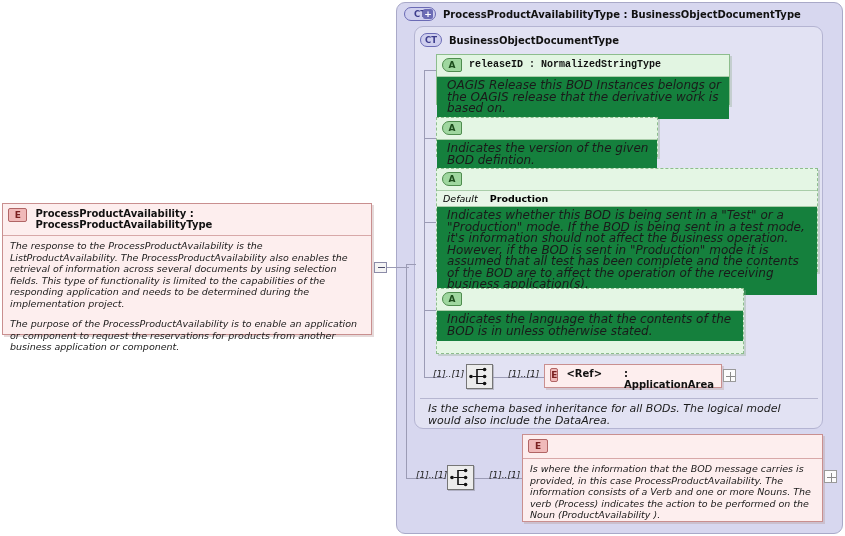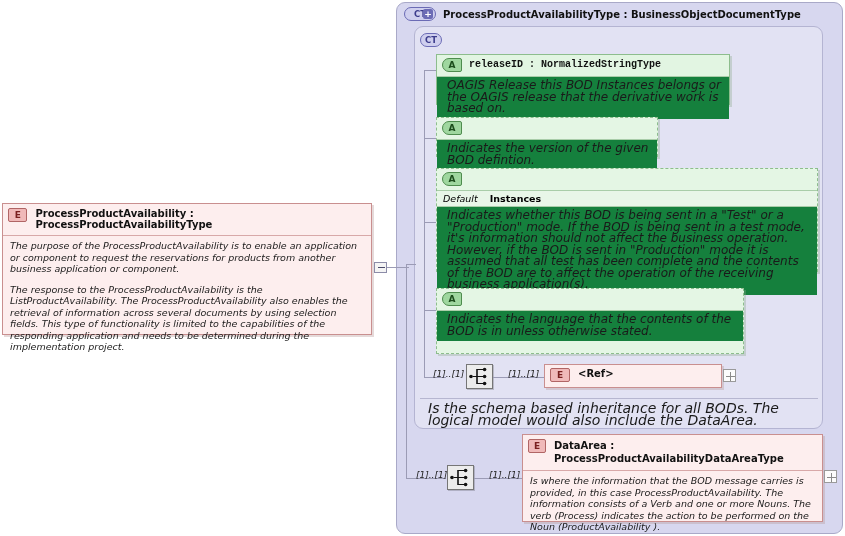--- a/index.html
+++ b/index.html
@@ -122,21 +122,21 @@
   .seq-icon{
     width:27px;height:25px;background:#ececec;border:1px solid #767676;
     box-shadow:1px 1px 0 rgba(0,0,0,.18);
   }
   .card-lbl{
     font-size:9px;font-style:italic;color:#222;white-space:nowrap;
   }
 
   .inh-note{
     left:420px;top:398px;width:398px;
-    font-style:italic;font-size:14px;line-height:11.5px;
+    font-style:italic;font-size:11px;line-height:11.5px;
     padding:4px 8px 0 8px;border-top:1px solid #b6b6d0;
     color:#1a1a1a;box-sizing:border-box;
   }
 </style>
 </head>
 <body>
 
 <div class="abs outer-container"></div>
 
 <div class="abs outer-title hdr-row">
@@ -146,20 +146,21 @@
   </span>
   <span class="hdr-title">ProcessProductAvailabilityType : BusinessObjectDocumentType</span>
 </div>
 
 <div class="abs inner-container"></div>
 
 <div class="abs inner-title hdr-row">
   <span class="badge badge-ct plain">
     <span>CT</span>
   </span>
+  <span class="hdr-title">BusinessObjectDocumentType</span>
 </div>
 
 <div class="abs line vline" style="left:424px;top:70px;height:307px;"></div>
 <div class="abs line hline" style="left:424px;top:70px;width:12px;"></div>
 <div class="abs line hline" style="left:424px;top:138px;width:12px;"></div>
 <div class="abs line hline" style="left:424px;top:222px;width:12px;"></div>
 <div class="abs line hline" style="left:424px;top:310px;width:12px;"></div>
 <div class="abs line hline" style="left:424px;top:377px;width:22px;"></div>
 
 <div class="abs attr-box" style="left:436px;top:54px;width:294px;height:51px;">
@@ -176,21 +177,21 @@
   </div>
   <div class="attr-doc">Indicates the version of the given BOD defintion.</div>
 </div>
 
 <div class="abs attr-box dashed" style="left:436px;top:168px;width:382px;height:104px;">
   <div class="attr-head">
     <span class="badge badge-a">A</span>
   </div>
   <div class="attr-default">
     <span class="lbl">Default</span>
-    <span class="val">Instances</span>
+    <span class="val">Production</span>
   </div>
   <div class="attr-doc">Indicates whether this BOD is being sent in a "Test" or a "Production" mode. If the BOD is being sent in a test mode, it's information should not affect the business operation. However, if the BOD is sent in "Production" mode it is assumed that all test has been complete and the contents of the BOD are to affect the operation of the receiving business application(s).</div>
 </div>
 
 <div class="abs attr-box dashed" style="left:436px;top:288px;width:308px;height:66px;">
   <div class="attr-head">
     <span class="badge badge-a">A</span>
   </div>
   <div class="attr-doc">Indicates the language that the contents of the BOD is in unless otherwise stated.</div>
 </div>
@@ -209,20 +210,21 @@
     <circle cx="17.6" cy="18.5" r="1.8" fill="#111"></circle>
   </svg>
 </div>
 <div class="abs line hline" style="left:493px;top:377px;width:51px;"></div>
 <div class="abs card-lbl" style="left:508px;top:369px;">[1]..[1]</div>
 
 <div class="abs elem-box" style="left:544px;top:364px;width:178px;height:24px;">
   <div class="elem-head" style="border-bottom:none;padding:3px 7px 3px 5px;">
     <span class="badge badge-e">E</span>
     <span class="hdr-title">&lt;Ref&gt;</span>
+    <span class="hdr-title" style="margin-left:14px;">: ApplicationArea</span>
   </div>
 </div>
 <div class="abs plus-box" style="left:723px;top:369px;"></div>
 
 <div class="abs inh-note">Is the schema based inheritance for all BODs. The logical model would also include the DataArea.</div>
 
 <div class="abs line vline" style="left:406px;top:264px;height:214px;"></div>
 <div class="abs line hline" style="left:406px;top:264px;width:10px;"></div>
 <div class="abs line hline" style="left:406px;top:478px;width:40px;"></div>
 
@@ -239,31 +241,30 @@
     <circle cx="17.6" cy="11.5" r="1.8" fill="#111"></circle>
     <circle cx="17.6" cy="18.5" r="1.8" fill="#111"></circle>
   </svg>
 </div>
 <div class="abs line hline" style="left:474px;top:478px;width:48px;"></div>
 <div class="abs card-lbl" style="left:489px;top:470px;">[1]..[1]</div>
 
 <div class="abs elem-box" style="left:522px;top:434px;width:301px;height:88px;">
   <div class="elem-head">
     <span class="badge badge-e">E</span>
-    <span class="hdr-title" style="line-height:13px;">DataArea : ProcessProductAvailabilityDataAreaType</span>
   </div>
   <div class="elem-doc">Is where the information that the BOD message carries is provided, in this case ProcessProductAvailability. The information consists of a Verb and one or more Nouns. The verb (Process) indicates the action to be performed on the Noun (ProductAvailability ).</div>
 </div>
 <div class="abs plus-box" style="left:824px;top:470px;"></div>
 
 <div class="abs elem-box root-box">
   <div class="elem-head">
     <span class="badge badge-e">E</span>
     <span class="hdr-title">ProcessProductAvailability : ProcessProductAvailabilityType</span>
   </div>
   <div class="elem-doc">
+    <p>The response to the ProcessProductAvailability is the ListProductAvailability. The ProcessProductAvailability also enables the retrieval of information across several documents by using selection fields.    This type of functionality is limited to the capabilities of the responding application and needs to be determined during the implementation project.</p>
     <p>The purpose of the ProcessProductAvailability is to enable an application or component to request the reservations for products from  another business application or component.</p>
-    <p>The response to the ProcessProductAvailability is the ListProductAvailability. The ProcessProductAvailability also enables the retrieval of information across several documents by using selection fields.    This type of functionality is limited to the capabilities of the responding application and needs to be determined during the implementation project.</p>
   </div>
 </div>
 
 <div class="abs toggle-box" style="left:374px;top:262px;"></div>
 <div class="abs line hline" style="left:387px;top:267px;width:22px;"></div>
 
 </body></html>

